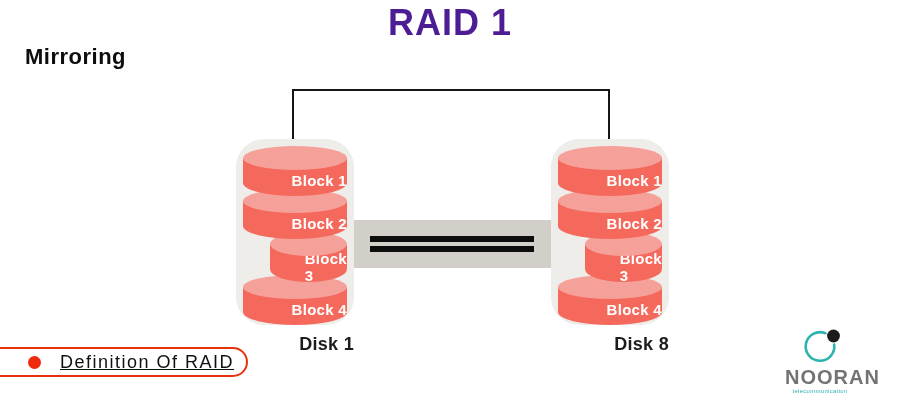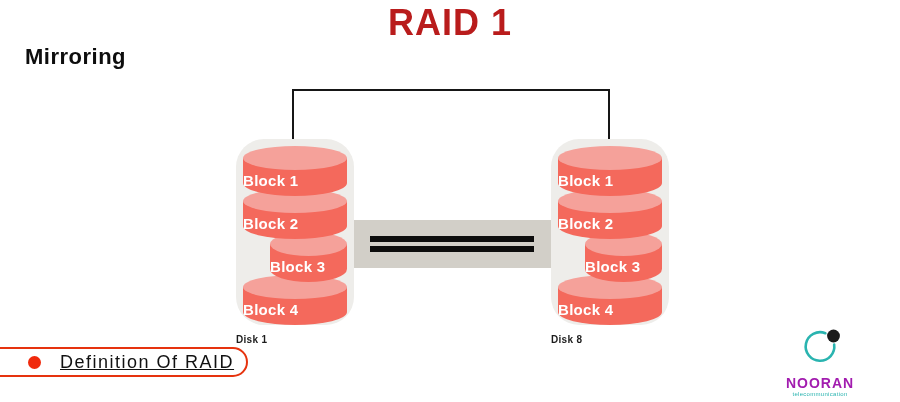--- a/index.html
+++ b/index.html
@@ -14,21 +14,21 @@
 
   
   .title {
     position: absolute;
     top: 2px; left: 0;
     width: 100%;
     text-align: center;
     font-size: 36px;
     font-weight: 800;
     letter-spacing: 1px;
-    color: #b91c1c;
+    color: #4c1d95;
   }
   .subtitle {
     position: absolute;
     top: 44px; left: 0;
     width: 100%;
     text-align: left;
     font-size: 22px;
     font-weight: 700;
     letter-spacing: 0.5px;
     color: #0d0d0d;
@@ -68,34 +68,35 @@
     border-radius: 50%;
     background: #f5a19a;
     z-index: 2;
   }
   .platter-side {
     position: absolute; left: 0; right: 0; top: 12px;
     height: 31px;
     background: #f4695c;
     border-radius: 0 0 50% 50% / 0 0 13px 13px;
     z-index: 1;
-    display: flex; align-items: center; justify-content: flex-start;
+    display: flex; align-items: center; justify-content: flex-end;
     padding-top: 7px;
     box-sizing: content-box;
+    padding-left: 38px;
   }
   .platter-label {
     color: #ffffff;
     font-size: 15px;
     font-weight: 700;
     letter-spacing: 0.3px;
   }
   .disk-label {
     margin-top: 9px;
-    text-align: left;
-    font-size: 10px;
+    text-align: right;
+    font-size: 18px;
     font-weight: 700;
     color: #1c1c1c;
     letter-spacing: 0.3px;
   }
 
   
   .sync-bar {
     position: absolute;
     left: 346px; top: 220px;
     width: 211px; height: 48px;
@@ -137,25 +138,25 @@
   
   .logo {
     position: absolute;
     left: 785px; top: 324px;
     width: 70px;
     text-align: center;
     line-height: 1;
   }
   .logo-mark { display: block; margin: 0 auto; }
   .logo-name {
-    margin-top: 12px;
-    font-size: 14px;
+    margin-top: 3px;
+    font-size: 20px;
     font-weight: 700;
     letter-spacing: 1px;
-    color: #a21caf;
+    color: #737373;
   }
   .logo-tagline {
     margin-top: 1px;
     font-size: 6px;
     letter-spacing: 0.3px;
     color: #2ab4b0;
   }
 </style>
 </head>
 <body>

